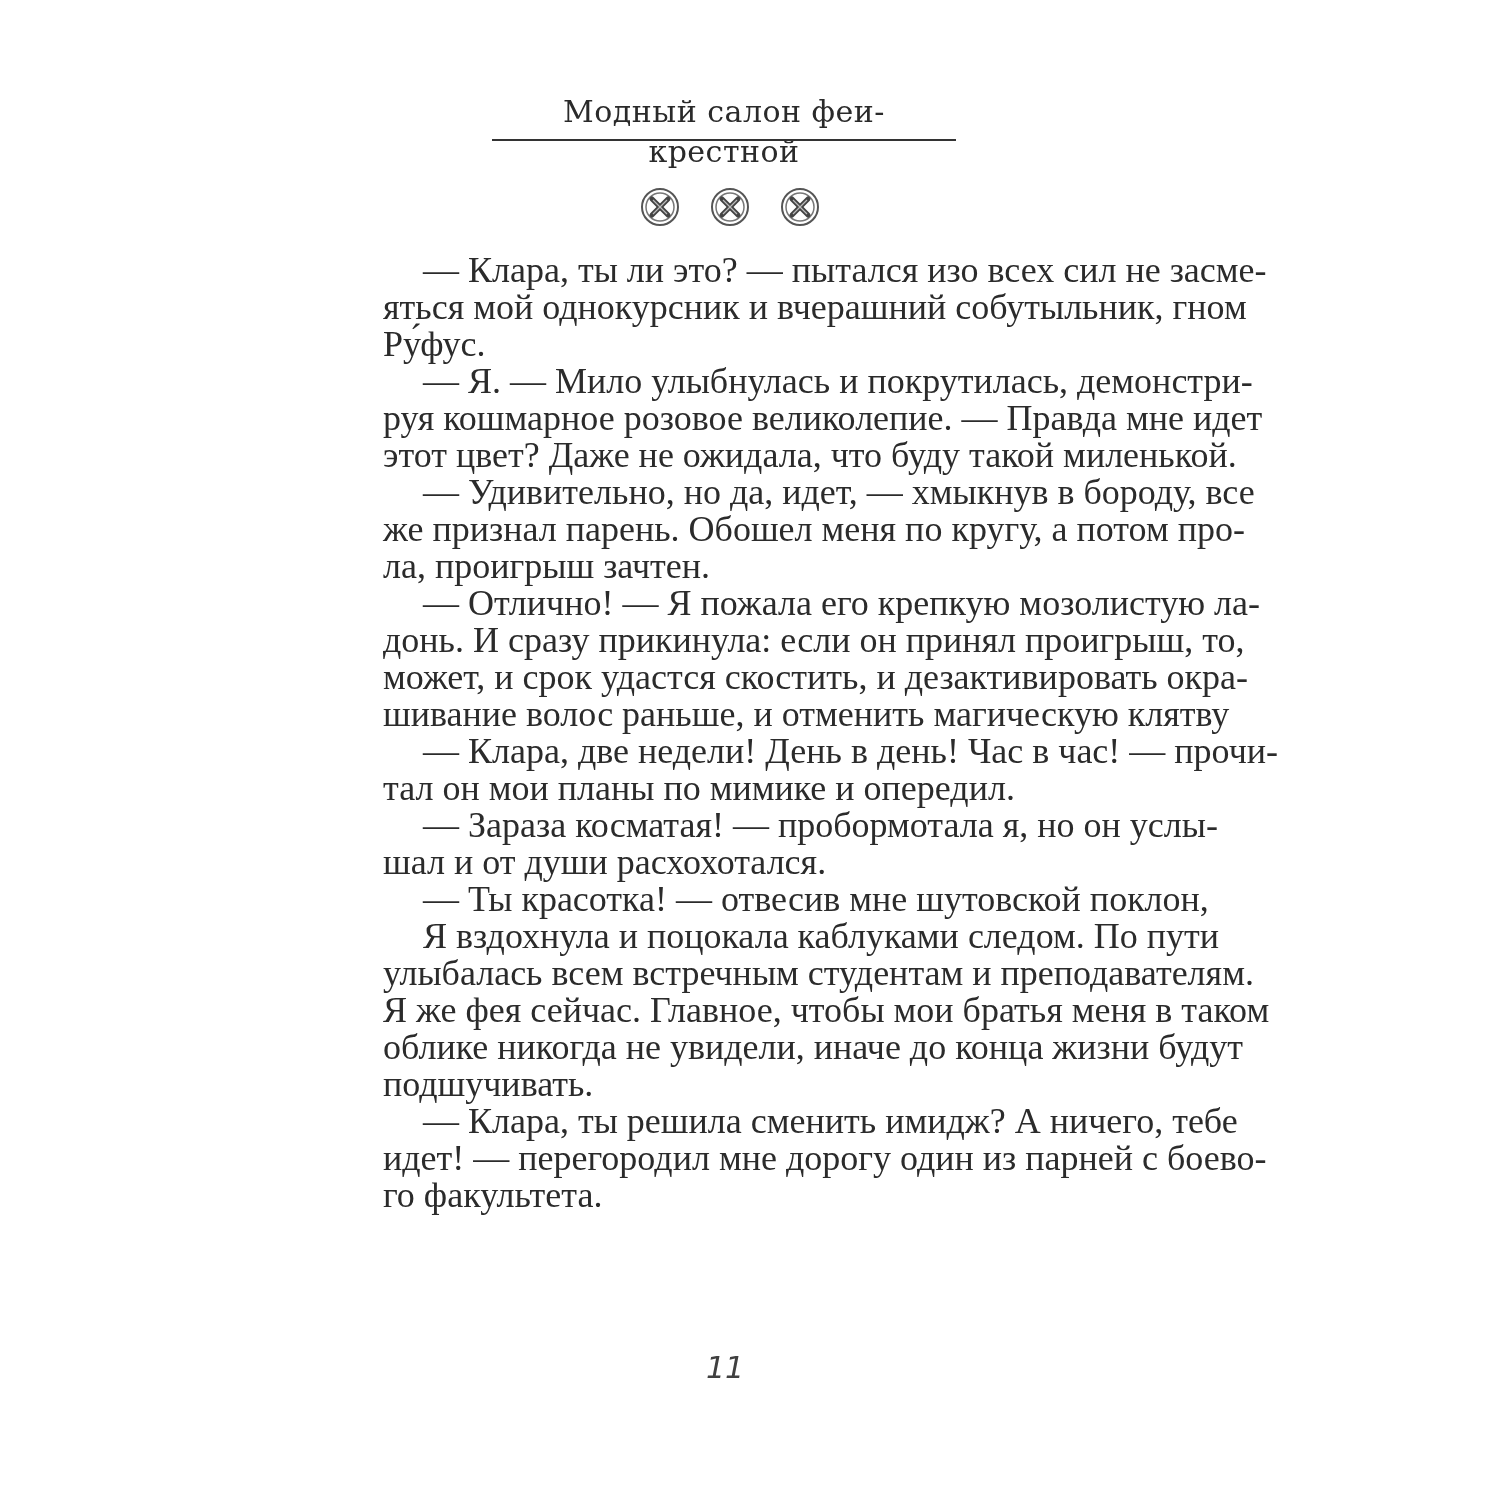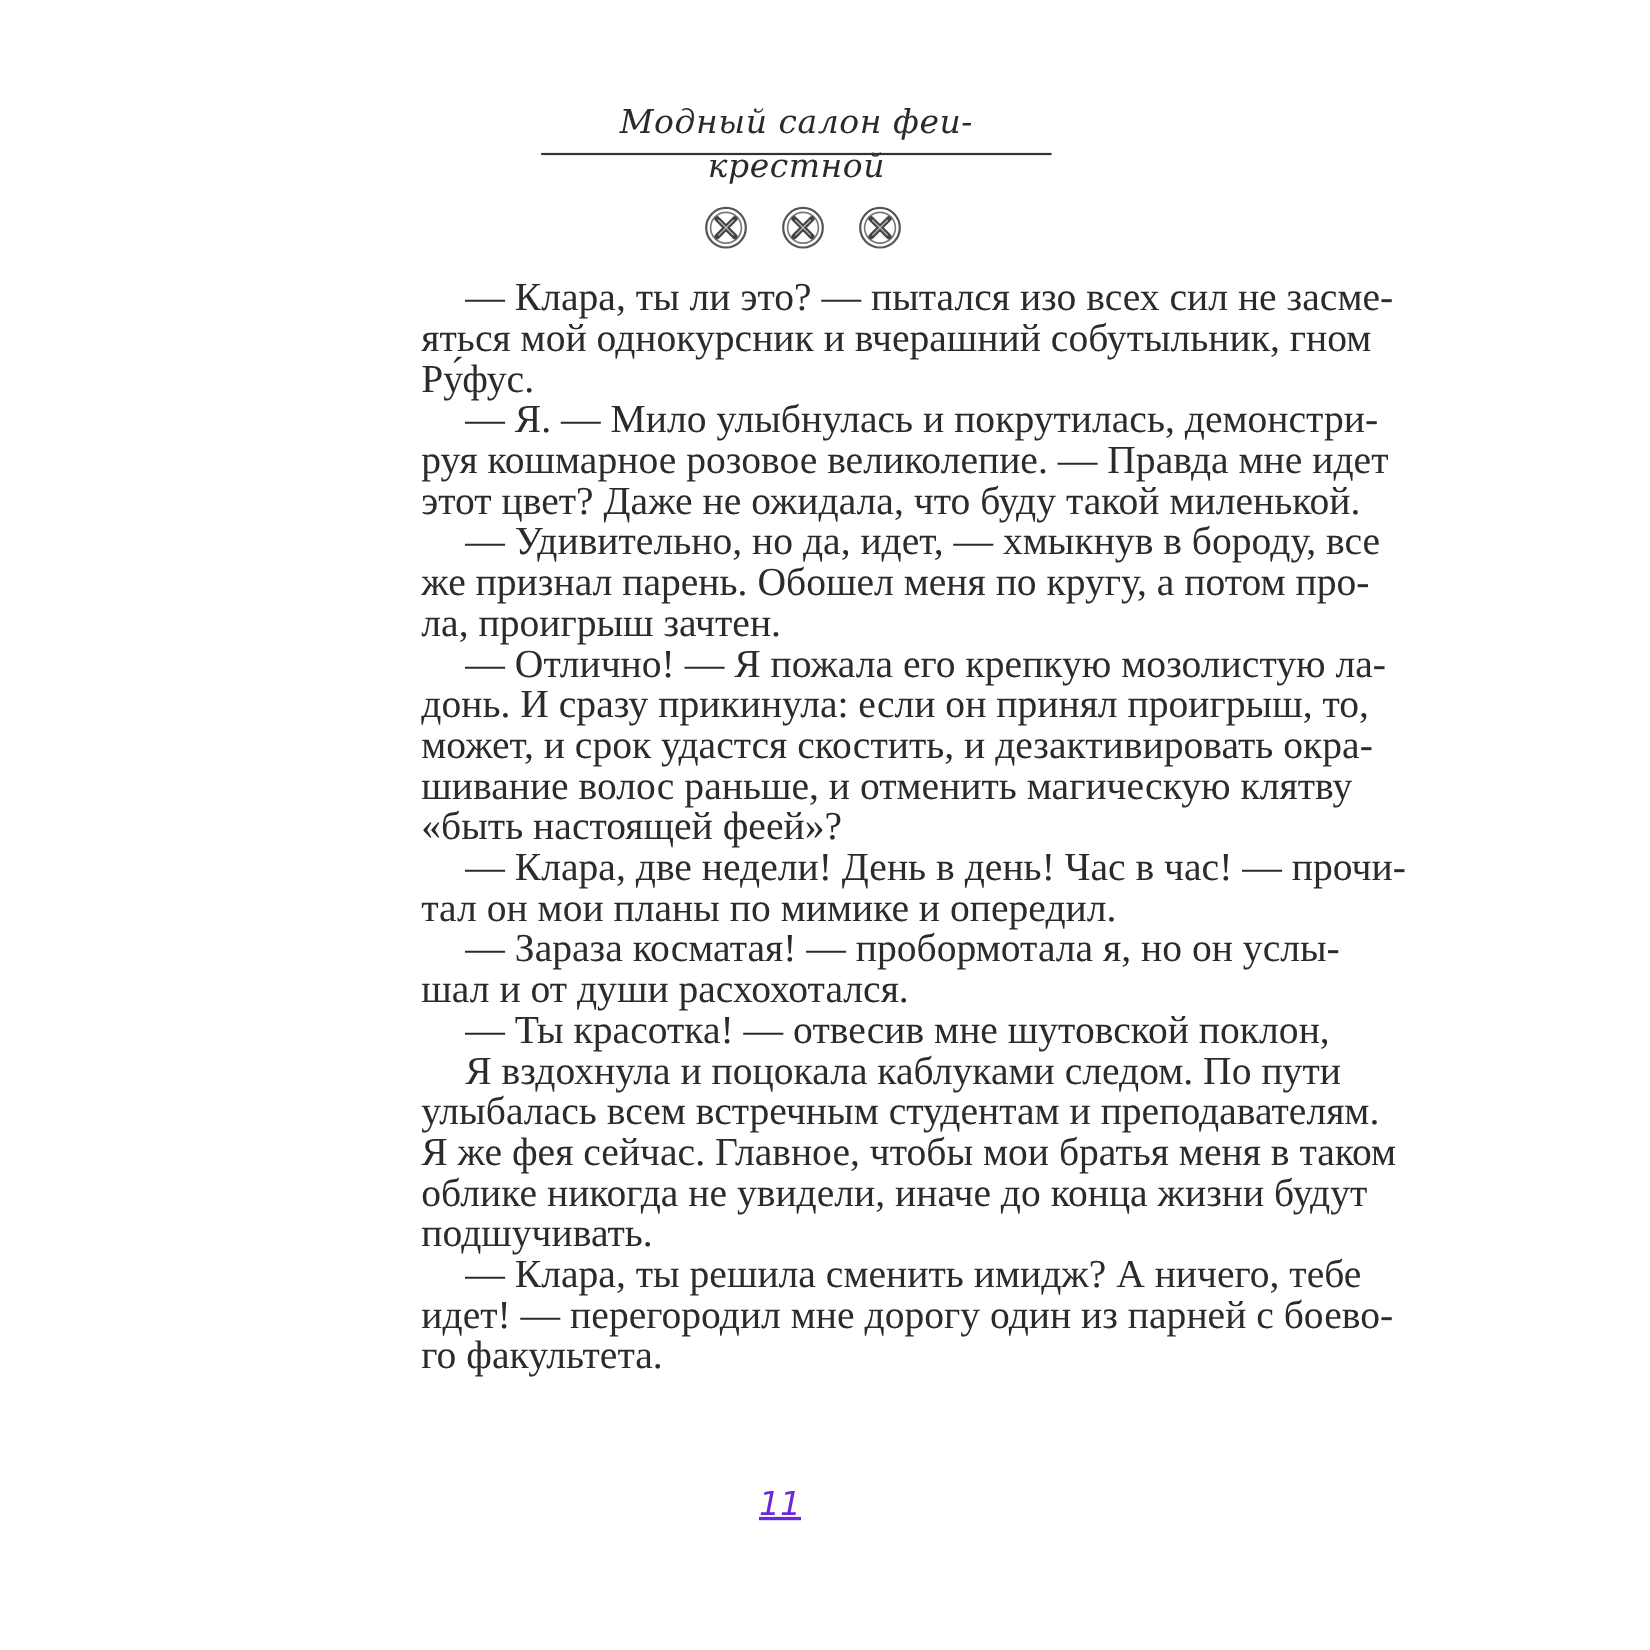--- a/index.html
+++ b/index.html
@@ -20,21 +20,20 @@
     width: 1500px; height: 1500px;
     background: #ffffff;
   }
   .running-header {
     position: absolute;
     left: 492px;
     top: 92px;
     width: 464px;
     text-align: center;
     font-family: "DejaVu Serif", serif;
-    font-style: italic;
     font-size: 30px;
     letter-spacing: 0.5px;
     color: #2a2a2a;
     line-height: 40px;
   }
   .header-rule {
     position: absolute;
     left: 492px;
     top: 139px;
     width: 464px;
@@ -77,25 +76,25 @@
   }
   .line.last {
     text-align: right;
     text-align-last: left;
   }
   .page-number {
     position: absolute;
     left: 690px;
     top: 1350px;
     width: 70px;
+    text-align: center;
     font-family: "DejaVu Sans", sans-serif;
     font-style: italic;
     font-size: 30px;
-    color: #6d28d9;
-    text-decoration: underline;
+    color: #404040;
   }
 </style>
 </head>
 <body>
 
 <div class="page">
 
   <div class="running-header">Модный салон феи-крестной</div>
   <div class="header-rule"></div>
 
@@ -133,21 +132,20 @@
     <span class="line indent">— Я. — Мило улыбнулась и покрутилась, демонстри-</span>
     <span class="line">руя кошмарное розовое великолепие. — Правда мне идет</span>
     <span class="line last">этот цвет? Даже не ожидала, что буду такой миленькой.</span>
     <span class="line indent">— Удивительно, но да, идет, — хмыкнув в бороду, все</span>
     <span class="line">же признал парень. Обошел меня по кругу, а потом про-</span>
     <span class="line last">ла, проигрыш зачтен.</span>
     <span class="line indent">— Отлично! — Я пожала его крепкую мозолистую ла-</span>
     <span class="line">донь. И сразу прикинула: если он принял проигрыш, то,</span>
     <span class="line">может, и срок удастся скостить, и дезактивировать окра-</span>
     <span class="line">шивание волос раньше, и отменить магическую клятву</span>
-    <span class="line last">«быть настоящей феей»?</span>
     <span class="line indent">— Клара, две недели! День в день! Час в час! — прочи-</span>
     <span class="line last">тал он мои планы по мимике и опередил.</span>
     <span class="line indent">— Зараза косматая! — пробормотала я, но он услы-</span>
     <span class="line last">шал и от души расхохотался.</span>
     <span class="line indent">— Ты красотка! — отвесив мне шутовской поклон,</span>
     <span class="line indent">Я вздохнула и поцокала каблуками следом. По пути</span>
     <span class="line">улыбалась всем встречным студентам и преподавателям.</span>
     <span class="line">Я же фея сейчас. Главное, чтобы мои братья меня в таком</span>
     <span class="line">облике никогда не увидели, иначе до конца жизни будут</span>
     <span class="line last">подшучивать.</span>

